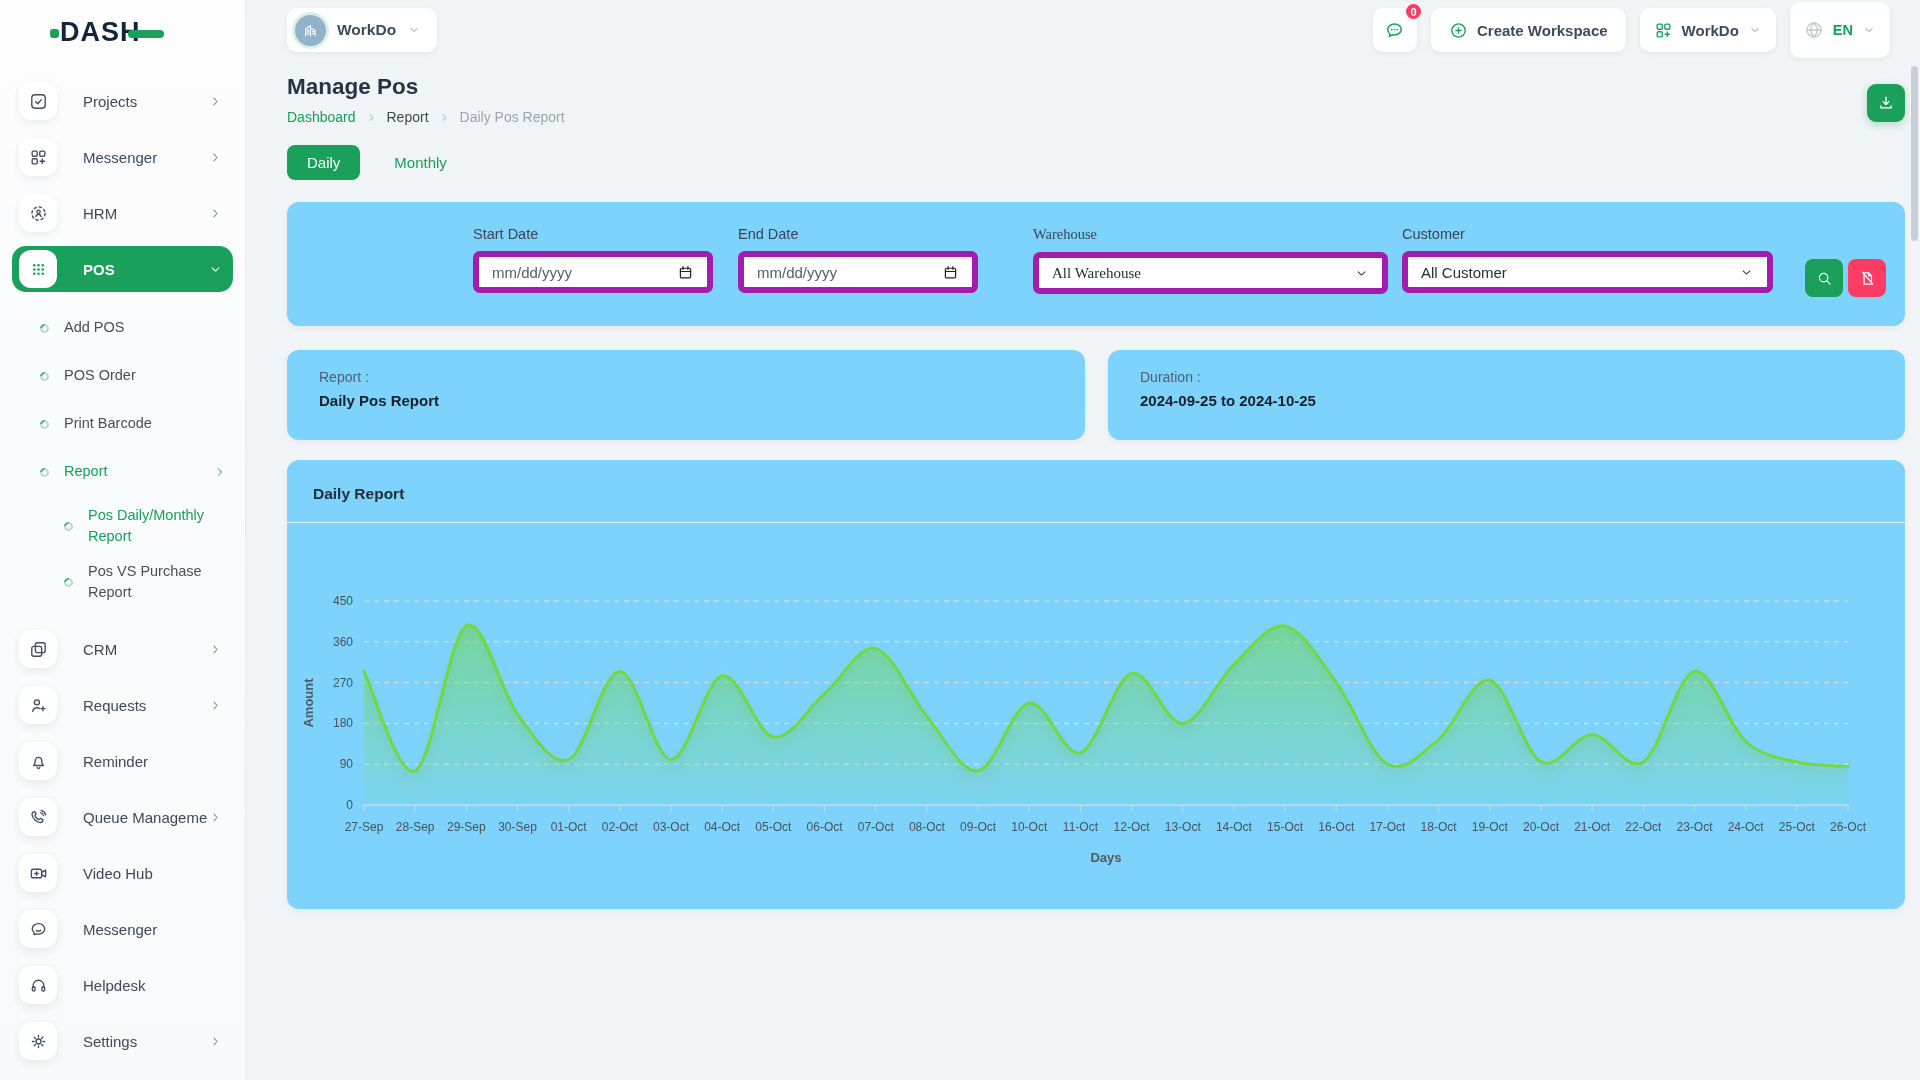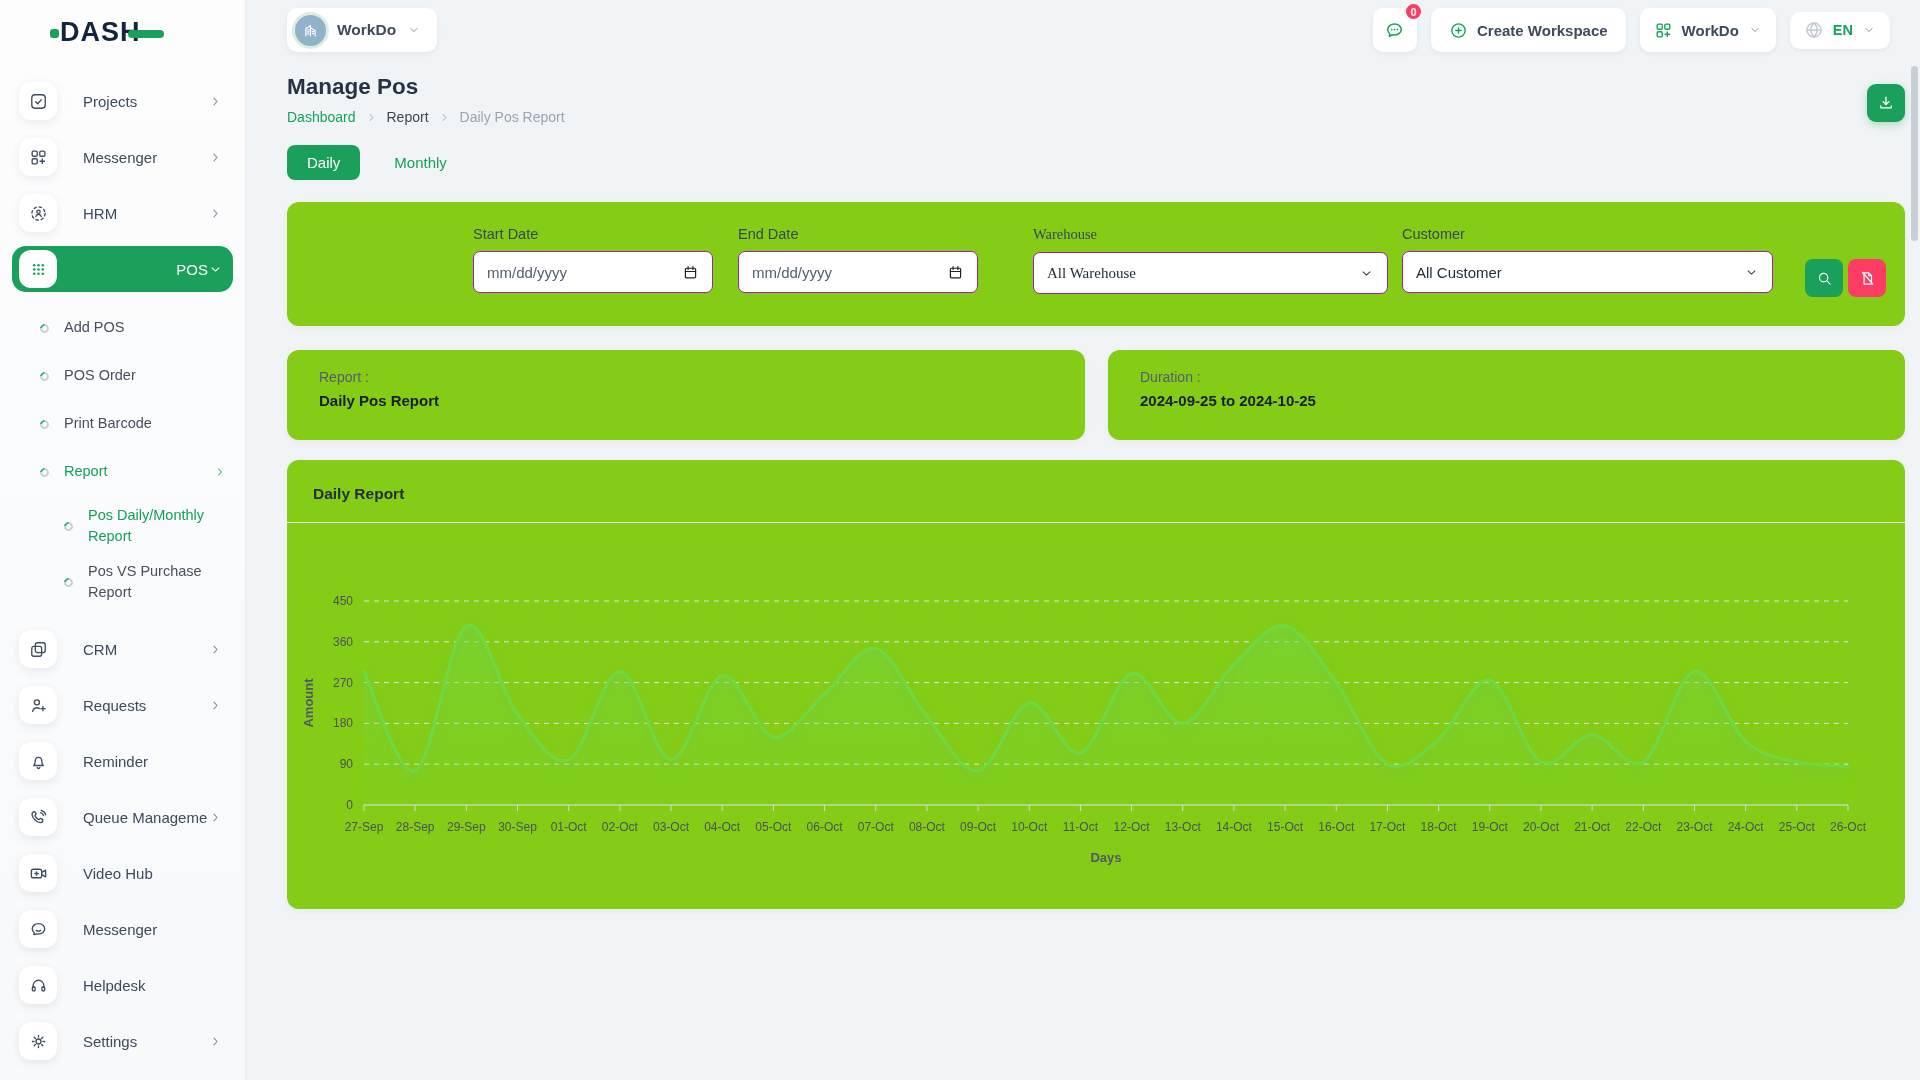--- a/index.html
+++ b/index.html
@@ -24,21 +24,21 @@
   .logo-text { font-size:27px; font-weight:800; color:#13253c; letter-spacing:1px; }
   .logo-dash { width:36px; height:8px; border-radius:4px; background:#1aa05a; margin-left:-13px; margin-top:3px; }
   .nav { padding:14px 2px 0; }
   .nav-item { display:flex; align-items:center; height:46px; margin-bottom:10px; border-radius:14px; padding:0 10px 0 7px; color:#3c4a5e; cursor:pointer; }
   .nav-item .tile { flex:0 0 38px; width:38px; height:38px; border-radius:12px; background:#fff; box-shadow:0 3px 10px rgba(40,60,90,.09); display:flex; align-items:center; justify-content:center; color:#3e4c61; }
   .nav-item .tile .icon { width:19px; height:19px; }
   .nav-item .lbl { margin-left:26px; font-size:15px; font-weight:500; flex:1; white-space:nowrap; overflow:hidden; }
   .nav-item .chev { width:15px; height:15px; color:#7f8b9b; }
   .nav-item.active { background:#1aa05a; color:#fff; }
   .nav-item.active .tile { color:#1aa05a; box-shadow:none; }
-  .nav-item.active .lbl { font-weight:400;text-align:right; }
+  .nav-item.active .lbl { font-weight:700; }
   .nav-item.active .chev { color:#fff; }
   .sub-list { padding:2px 0 8px; }
   .sub-item { display:flex; align-items:center; min-height:48px; padding:4px 6px 4px 28px; font-size:14.5px; font-weight:500; color:#46505d; cursor:pointer; }
   .sub-item .lbl { flex:1; line-height:1.45; }
   .sub-item .chev { width:14px; height:14px; color:#8a95a3; }
   .sub-item.active { color:#17a05a; }
   .sub-item.active .chev { color:#17a05a; }
   .nested .sub-item { padding-left:52px; min-height:56px; }
   .bullet { flex:0 0 9px; width:9px; height:9px; border-radius:50%; border:2px solid #c6ced7; border-top-color:#2cb06e; transform:rotate(-40deg); margin-right:15px; }
 
@@ -54,47 +54,47 @@
   .top-right { display:flex; align-items:center; gap:14px; }
   .icon-btn { width:44px; height:44px; border-radius:10px; justify-content:center; position:relative; }
   .icon-btn .icon { width:21px; height:21px; color:#17a05a; }
   .badge { position:absolute; top:-6px; right:-6px; min-width:19px; height:19px; border-radius:10px; background:#fd3c63; color:#fff; font-size:11px; font-weight:700; display:flex; align-items:center; justify-content:center; padding:0 4px; border:2px solid #f5f7f9; }
   .cw-pill { padding:0 18px; height:44px; gap:9px; }
   .cw-pill .icon { width:19px; height:19px; color:#17a05a; }
   .cw-pill .txt { font-size:15px; font-weight:600; color:#3d4a5c; }
   .menu-pill { padding:0 14px; height:44px; gap:9px; }
   .menu-pill .icon.grid { width:19px; height:19px; color:#17a05a; }
   .menu-pill .txt { font-size:15px; font-weight:600; color:#3d4a5c; }
-  .lang-pill { padding:0 14px; height:37px; gap:9px; }
+  .lang-pill { padding:0 14px; height:56px; gap:9px; }
   .lang-pill .icon.globe { width:20px; height:20px; color:#c3cad2; }
   .lang-pill .txt { font-size:14.5px; font-weight:700; color:#17a05a; }
 
   
   .content { margin-left:245px; padding:0 15px 0 42px; position:relative; }
   .title-row { display:flex; align-items:center; margin-top:14px; }
   .title-block h1 { margin:0; font-size:22.5px; font-weight:700; color:#273242; }
   .breadcrumb { display:flex; align-items:center; gap:9px; margin-top:9px; font-size:14px; }
   .breadcrumb .sep { width:13px; height:13px; color:#9aa4b2; }
   .crumb { cursor:pointer; }
   .crumb.link { color:#17a05a; }
   .crumb.mid { color:#3d4754; font-weight:500; }
   .crumb.current { color:#9aa4b2; cursor:default; }
   .dl-btn { margin-left:auto; margin-top:6px; width:38px; height:38px; border-radius:9px; background:#1aa05a; border:none; display:flex; align-items:center; justify-content:center; color:#fff; cursor:pointer; box-shadow:0 3px 8px rgba(26,160,90,.3); }
   .dl-btn .icon { width:18px; height:18px; stroke-width:2; }
 
   .tabs-row { margin-top:20px; display:flex; align-items:center; }
   .tab-daily { background:#1aa05a; color:#fff; border:none; border-radius:8px; padding:9px 20px; font-size:15px; font-weight:500; font-family:inherit; cursor:pointer; }
   .tab-monthly { background:none; border:none; color:#17a05a; font-size:15px; font-weight:500; font-family:inherit; margin-left:28px; cursor:pointer; }
 
-  .card { background:#84cc16; border-radius:12px; box-shadow:0 2px 6px rgba(18,38,63,.05); }
+  .card { background:#7dd3fc; border-radius:12px; box-shadow:0 2px 6px rgba(18,38,63,.05); }
 
   .filter-card { margin-top:22px; height:124px; position:relative; }
   .field { position:absolute; top:24px; }
   .field .flabel { font-size:14.5px; color:#3a4656; display:block; }
-  .control { margin-top:9px; height:42px; border:1px solid #a21caf; border-radius:7px; display:flex; align-items:center; padding:0 13px; background:#fff; cursor:pointer; }
+  .control { margin-top:9px; height:42px; border:6px solid #a21caf; border-radius:7px; display:flex; align-items:center; padding:0 13px; background:#fff; cursor:pointer; }
   .control .val { font-size:15px; color:#556070; flex:1; }
   .control .val.dark { color:#232e3c; }
   .control .cal { width:17px; height:17px; color:#222; stroke-width:2; }
   .control .dd { width:15px; height:15px; color:#37404c; stroke-width:2.2; }
   .f-start { left:186px; width:240px; }
   .f-end { left:451px; width:240px; }
   .f-warehouse { left:746px; width:355px;font-family:Liberation Serif, serif; }
   .f-customer { left:1115px; width:371px; }
   .sq-btn { position:absolute; top:57px; width:38px; height:38px; border:none; border-radius:8px; display:flex; align-items:center; justify-content:center; color:#fff; cursor:pointer; }
   .sq-btn .icon { width:17px; height:17px; stroke-width:2; }

